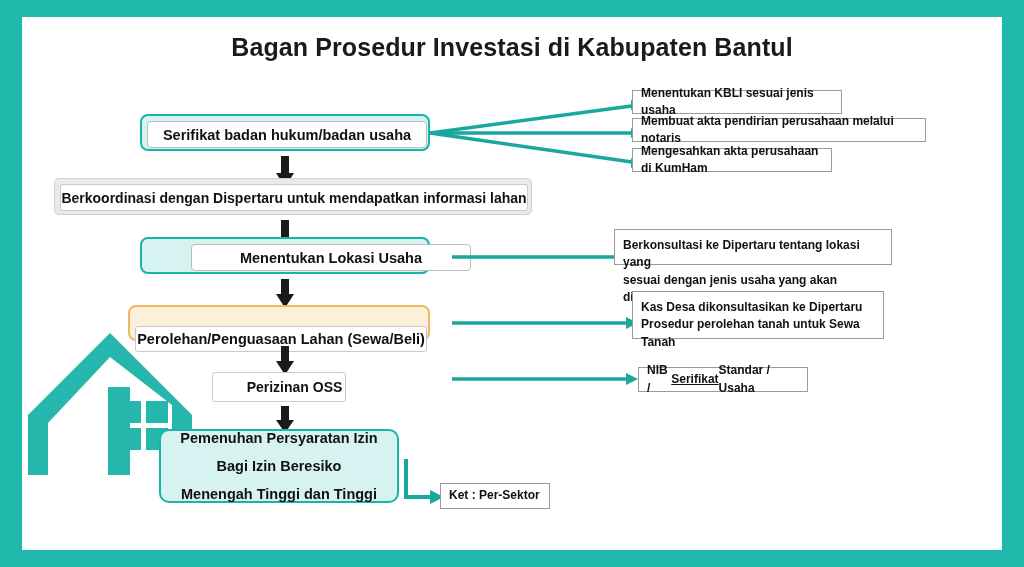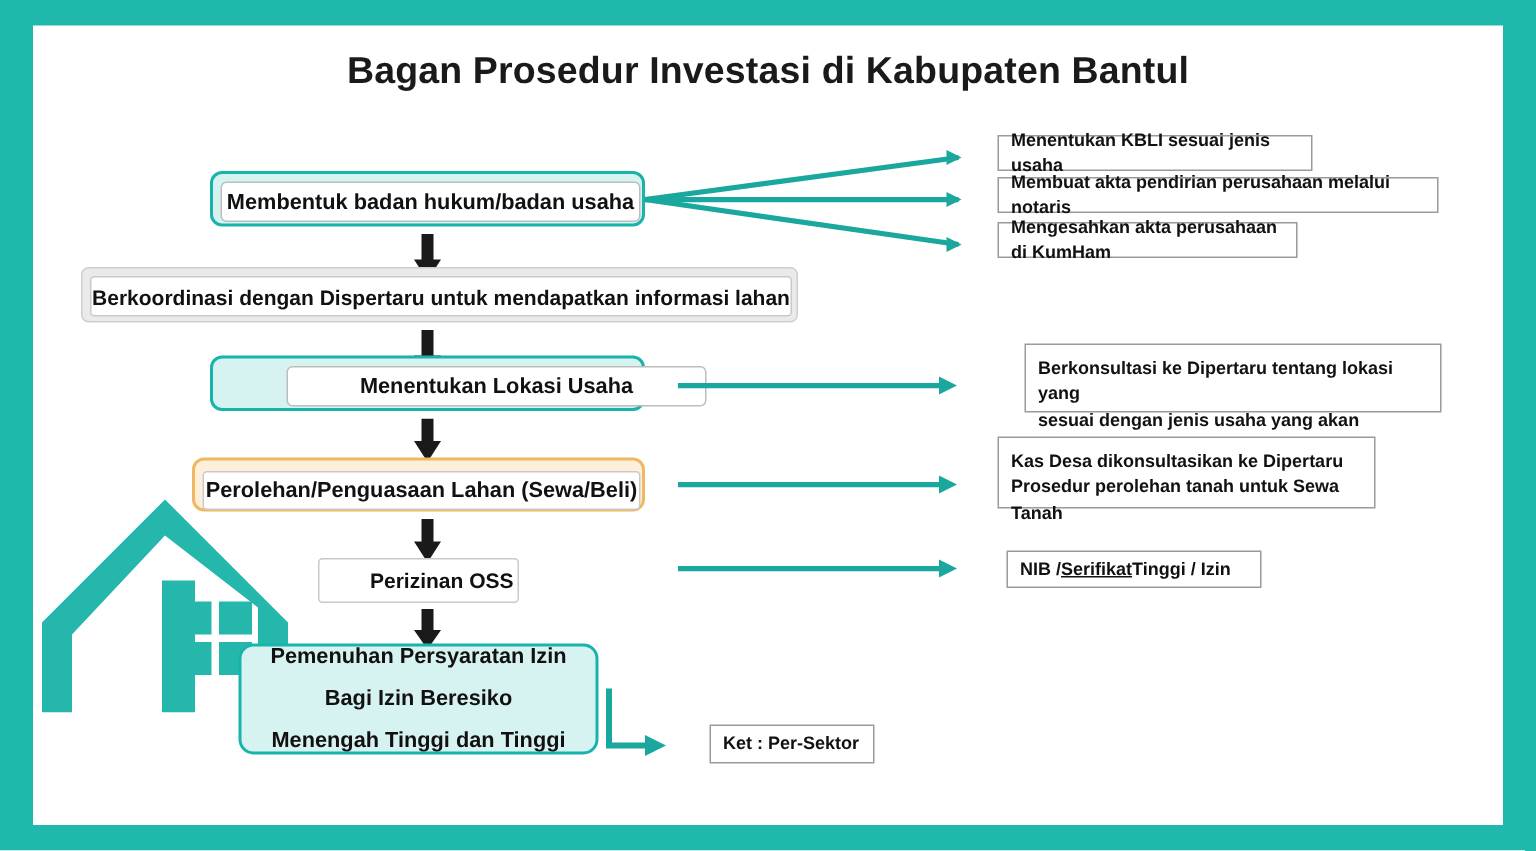--- a/index.html
+++ b/index.html
@@ -99,21 +99,20 @@
     box-sizing: border-box;
     background: #ffffff;
     border: 1px solid #9a9a9a;
     display: flex;
     align-items: center;
     padding: 4px 8px;
     font-size: 12px;
     font-weight: bold;
     color: #111111;
     line-height: 1.45;
-    margin-left: 33px;
   }
   .note-multiline {
     display: block;
     padding-top: 7px;
   }
   .note-multiline span {
     display: block;
   }
   .arrow-down {
     position: absolute;
@@ -151,21 +150,21 @@
       <path d="M6,120 L88,38 L170,120 L170,180 L150,180 L150,110 L88,62 L26,128 L26,180 L6,180 Z" fill="#25b7ab"></path>
       <rect x="86" y="92" width="22" height="88" fill="#25b7ab"></rect>
     </svg>
     <div class="house-win" style="left:97px; top:384px; width:22px; height:22px;"></div>
     <div class="house-win" style="left:124px; top:384px; width:22px; height:22px;"></div>
     <div class="house-win" style="left:97px; top:411px; width:22px; height:22px;"></div>
     <div class="house-win" style="left:124px; top:411px; width:22px; height:22px;"></div>
 
     <div class="box box-teal" style="left:118px; top:97px; width:290px; height:37px;">
       <div class="box box-teal-inner" style="left:5px; top:5px; width:280px; height:27px; position:absolute; font-size:14.5px;">
-        <span>Membentuk badan hukum/badan usaha</span>
+        <span>Serifikat badan hukum/badan usaha</span>
       </div>
     </div>
 
     <svg style="position:absolute; left:405px; top:80px; width:215px; height:80px;">
       <path d="M3,36 L212,8" stroke="#1aa79d" stroke-width="3.5" fill="none"></path>
       <path d="M3,36 L212,36" stroke="#1aa79d" stroke-width="3.5" fill="none"></path>
       <path d="M3,36 L212,66" stroke="#1aa79d" stroke-width="3.5" fill="none"></path>
       <path d="M204,3 L214,8 L204,13 Z" fill="#1aa79d"></path>
       <path d="M204,31 L214,36 L204,41 Z" fill="#1aa79d"></path>
       <path d="M204,61 L214,66 L204,71 Z" fill="#1aa79d"></path>
@@ -201,32 +200,32 @@
       <div class="box box-teal-inner" style="left:5px; top:5px; width:280px; height:27px; position:absolute; font-size:14.5px;margin-left:44px;">
         <span>Menentukan Lokasi Usaha</span>
       </div>
     </div>
 
     <svg style="position:absolute; left:430px; top:230px; width:190px; height:20px;">
       <path d="M0,10 L180,10" stroke="#1aa79d" stroke-width="3.5" fill="none"></path>
       <path d="M174,4 L186,10 L174,16 Z" fill="#1aa79d"></path>
     </svg>
 
-    <div class="box-note note-multiline" style="left:628px; top:212px; width:278px; height:46px;">
+    <div class="box-note note-multiline" style="left:592px; top:212px; width:278px; height:36px;">
       <span>Berkonsultasi ke Dipertaru tentang lokasi yang</span>
       <span>sesuai dengan jenis usaha yang akan dijalankan</span>
     </div>
 
     <svg class="arrow-down" style="left:254px; top:262px; height:30px;" viewBox="0 0 18 30">
       <rect x="5" y="0" width="8" height="16" fill="#1a1a1a"></rect>
       <path d="M0,15 L18,15 L9,29 Z" fill="#1a1a1a"></path>
     </svg>
 
     <div class="box box-orange" style="left:106px; top:288px; width:302px; height:36px;">
-      <div class="box" style="left:5px; top:7px; width:292px; height:26px; position:absolute; background:#ffffff; border:1px solid #c9c9c9; border-radius:3px; font-size:14.5px;">
+      <div class="box" style="left:5px; top:19px; width:292px; height:26px; position:absolute; background:#ffffff; border:1px solid #c9c9c9; border-radius:3px; font-size:14.5px;">
         <span>Perolehan/Penguasaan Lahan (Sewa/Beli)</span>
       </div>
     </div>
 
     <svg style="position:absolute; left:430px; top:296px; width:190px; height:20px;">
       <path d="M0,10 L180,10" stroke="#1aa79d" stroke-width="3.5" fill="none"></path>
       <path d="M174,4 L186,10 L174,16 Z" fill="#1aa79d"></path>
     </svg>
 
     <div class="box-note note-multiline" style="left:610px; top:274px; width:252px; height:48px;">
@@ -244,21 +243,21 @@
     </div>
 
     <svg style="position:absolute; left:430px; top:352px; width:190px; height:20px;">
       <path d="M0,10 L180,10" stroke="#1aa79d" stroke-width="3.5" fill="none"></path>
       <path d="M174,4 L186,10 L174,16 Z" fill="#1aa79d"></path>
     </svg>
 
     <div class="box-note" style="left:616px; top:350px; width:170px; height:25px;">
       <span>NIB / </span>
         <span class="underline-word">Serifikat</span>
-        <span> Tinggi / Izin</span>
+        <span> Standar / Usaha</span>
     </div>
 
     <svg class="arrow-down" style="left:254px; top:389px; height:28px;" viewBox="0 0 18 28">
       <rect x="5" y="0" width="8" height="15" fill="#1a1a1a"></rect>
       <path d="M0,14 L18,14 L9,27 Z" fill="#1a1a1a"></path>
     </svg>
 
     <div class="multi-label" style="left:137px; top:412px; width:240px; height:74px; background:#d7f3f1; border:2px solid #18b3ab; border-radius:10px;">
       <span>Pemenuhan Persyaratan Izin</span>
       <span>Bagi Izin Beresiko</span>

